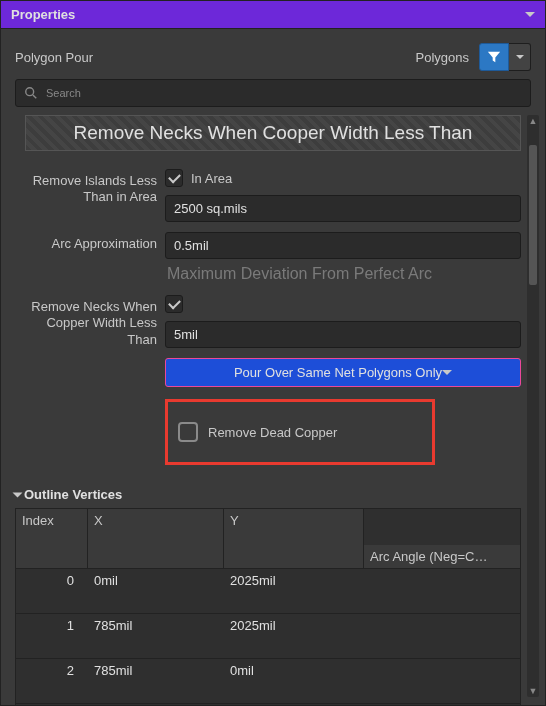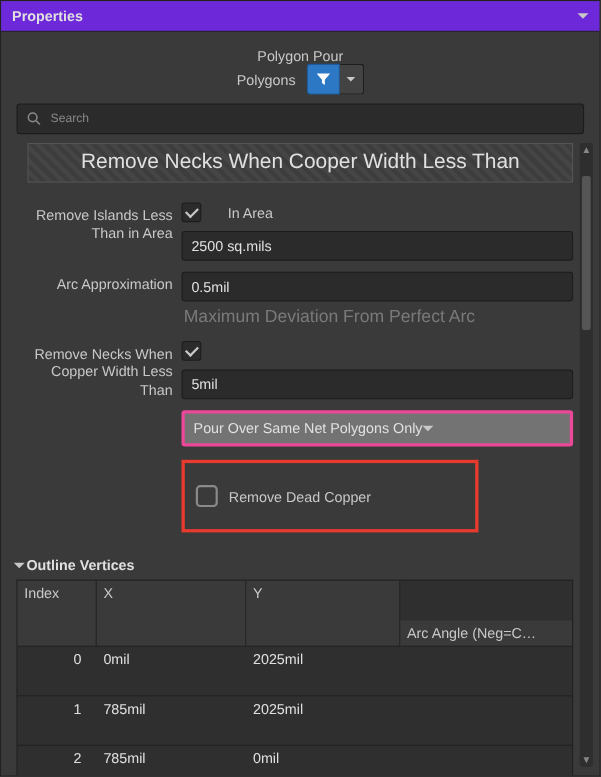--- a/index.html
+++ b/index.html
@@ -35,21 +35,20 @@
     border-left: 5px solid transparent;
     border-right: 5px solid transparent;
     border-top: 5px solid #c8c8c8;
     cursor: pointer;
   }
   .toprow {
     display: flex;
     align-items: center;
     justify-content: space-between;
     padding: 14px 14px 8px 14px;
-    flex-direction: column;
   }
   .toprow .left { color: #c8c8c8; }
   .toprow .right {
     display: flex;
     align-items: center;
     gap: 10px;
     text-align: center;
   }
   .filter-box {
     display: flex;
@@ -178,32 +177,32 @@
   .chk.checked::after {
     content: "";
     width: 9px; height: 5px;
     border-left: 2px solid #c8c8c8;
     border-bottom: 2px solid #c8c8c8;
     transform: rotate(-45deg) translate(1px,-1px);
   }
   .inarea {
     display: flex;
     align-items: center;
-    gap: 24px;
+    gap: 8px;
     margin-bottom: 4px;
   }
   .selectbox {
-    background: #737373;
-    border: 3px solid #ec4899;
+    background: #1d4ed8;
+    border: 1px solid #ec4899;
     border-radius: 3px;
     padding: 6px 8px;
     color: #e0e0e0;
     display: flex;
     align-items: center;
-    justify-content: flex-start;
+    justify-content: center;
     cursor: pointer;
     width: 100%;
   }
   .selectbox .tri3 {
     width: 0; height: 0;
     border-left: 5px solid transparent;
     border-right: 5px solid transparent;
     border-top: 5px solid #c8c8c8;
   }
   .highlight {

